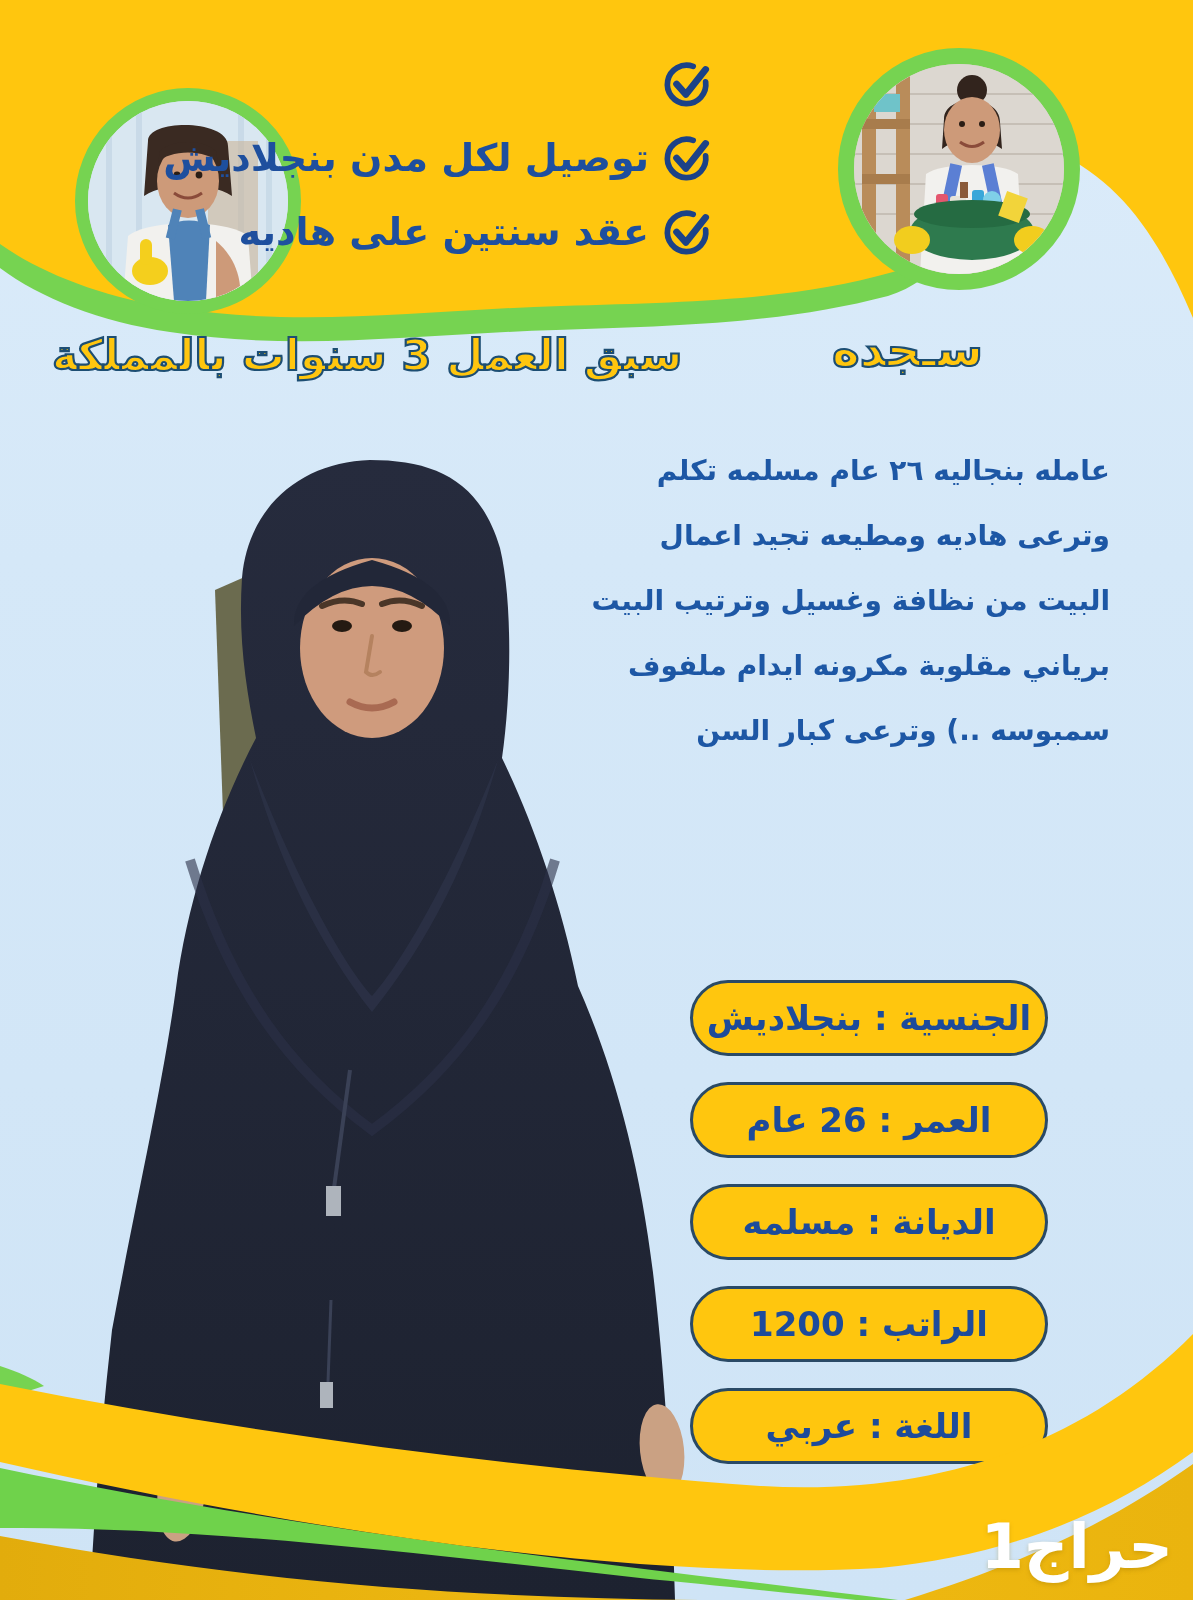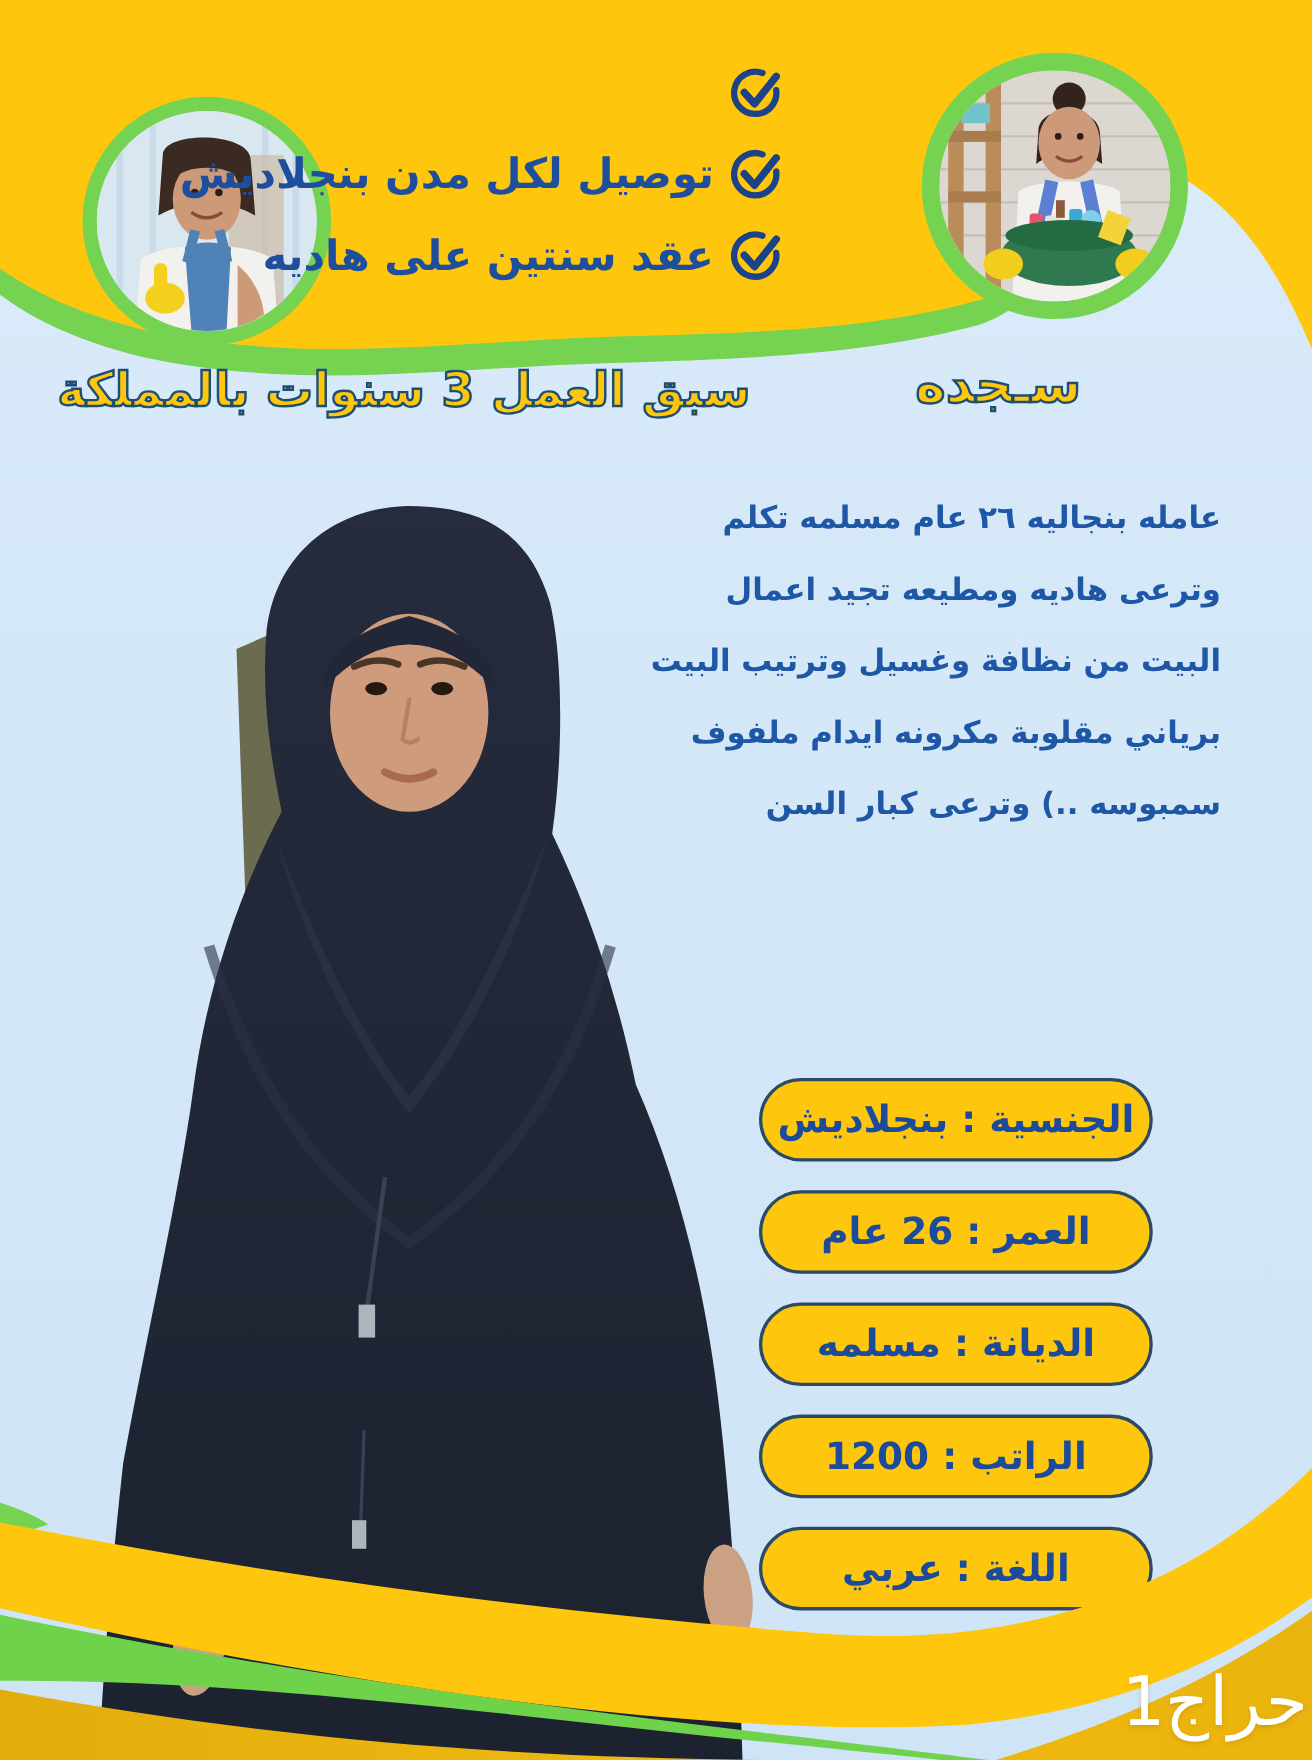--- a/index.html
+++ b/index.html
@@ -50,22 +50,22 @@
     box-sizing:border-box;height:76px;margin-bottom:26px;
     background:#ffc60e;border:3px solid #2a4a66;border-radius:40px;
     display:flex;align-items:center;justify-content:center;
     direction:rtl;font-size:34px;font-weight:800;color:#1d4b9b;white-space:nowrap;
   }
 
   
   .worker-photo{position:absolute;left:50px;top:430px;width:640px;height:1170px;z-index:2;}
 
   .watermark{
-    position:absolute;right:4px;top:1510px;z-index:6;
-    direction:rtl;color:#ffffff;font-size:62px;font-weight:400;
+    position:absolute;right:20px;top:1510px;z-index:6;
+    direction:rtl;color:#ffffff;font-size:62px;font-weight:700;
     text-shadow:0 2px 4px rgba(160,120,0,.35);
     text-align:right;
   }
 </style>
 </head>
 <body>
 
 <div class="page">
 
   <svg class="layer top-shape" viewBox="0 0 1193 1600" aria-hidden="true">

